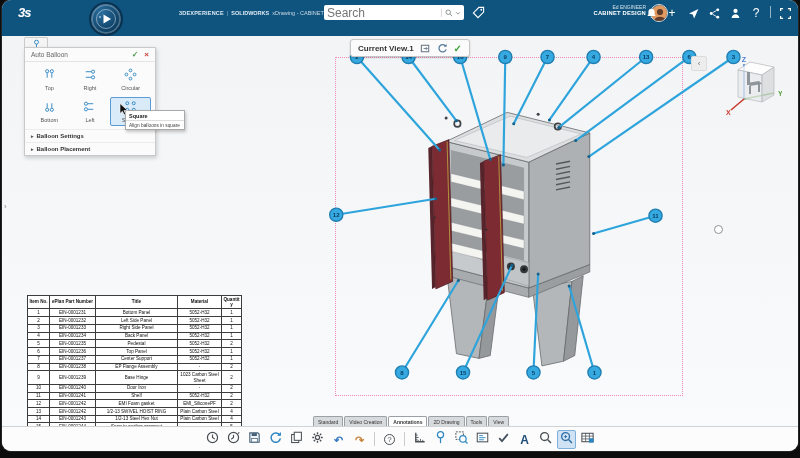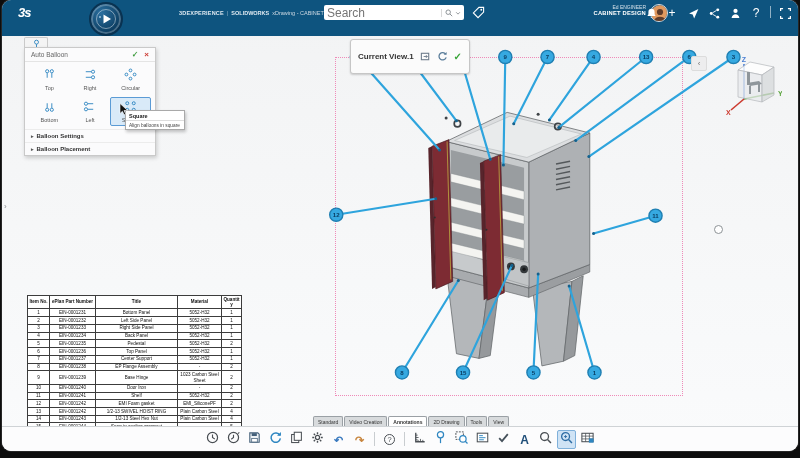--- a/index.html
+++ b/index.html
@@ -33,21 +33,21 @@
 .region{position:absolute;left:333px;top:31px;width:348px;height:339px;border:1px dotted #ef8ab8;z-index:1}
 .drawsvg{position:absolute;left:0;top:0;z-index:2}
 .leader{stroke:#2ea4dd;stroke-width:2.3;stroke-linecap:round}
 .leader-dot{fill:#16618c}
 .balloon{fill:#36a9e1;stroke:#1f7fb2;stroke-width:1.5;cursor:pointer}
 .balloon-num{font-size:6.5px;font-weight:bold;fill:#0a3e63;text-anchor:middle}
 .pc1{fill:#b4b7ba;stroke:#63676a;stroke-width:.8}
 .pc2{fill:#96999c;stroke:#63676a;stroke-width:.8}
 .shelf{fill:#f4f4f1;stroke:#8a8e90;stroke-width:.4}
 
-.viewbar{position:absolute;left:348px;top:13px;height:35px;background:#fbfbfb;border:1px solid #c6c6c6;border-radius:3px;box-shadow:0 1px 2px rgba(0,0,0,.18);display:flex;align-items:center;gap:6px;padding:0 7px;z-index:6}
+.viewbar{position:absolute;left:348px;top:13px;height:18px;background:#fbfbfb;border:1px solid #c6c6c6;border-radius:3px;box-shadow:0 1px 2px rgba(0,0,0,.18);display:flex;align-items:center;gap:6px;padding:0 7px;z-index:6}
 .viewbar .vlabel{font-size:8px;font-weight:bold;color:#333}
 .viewbar button{border:none;background:none;display:flex;align-items:center;cursor:pointer;padding:0}
 .vcheck{color:#36a436;font-size:10px;font-weight:bold}
 
 .paneltab{position:absolute;left:22px;top:11px;width:24px;height:11px;background:#f4f4f4;border:1px solid #cacaca;border-bottom:none;border-radius:2px 2px 0 0;display:flex;align-items:center;justify-content:center;z-index:7}
 .panel{position:absolute;left:22px;top:21px;width:132px;background:#fbfbfc;border:1px solid #c9c9c9;box-shadow:1px 2px 4px rgba(0,0,0,.18);z-index:7}
 .ptitle{display:flex;align-items:center;padding:2px 6px;font-size:6.5px;color:#666;border-bottom:1px solid #e4e4e4}
 .ptitle .pt-ok{margin-left:auto;color:#3f9c3f;font-weight:bold;font-size:8px;background:none;border:none;cursor:pointer}
 .ptitle .pt-x{margin-left:6px;color:#cc3b33;font-weight:bold;font-size:8px;background:none;border:none;cursor:pointer}
 .pgrid{display:grid;grid-template-columns:repeat(3,1fr);padding:3px 4px;row-gap:3px}

